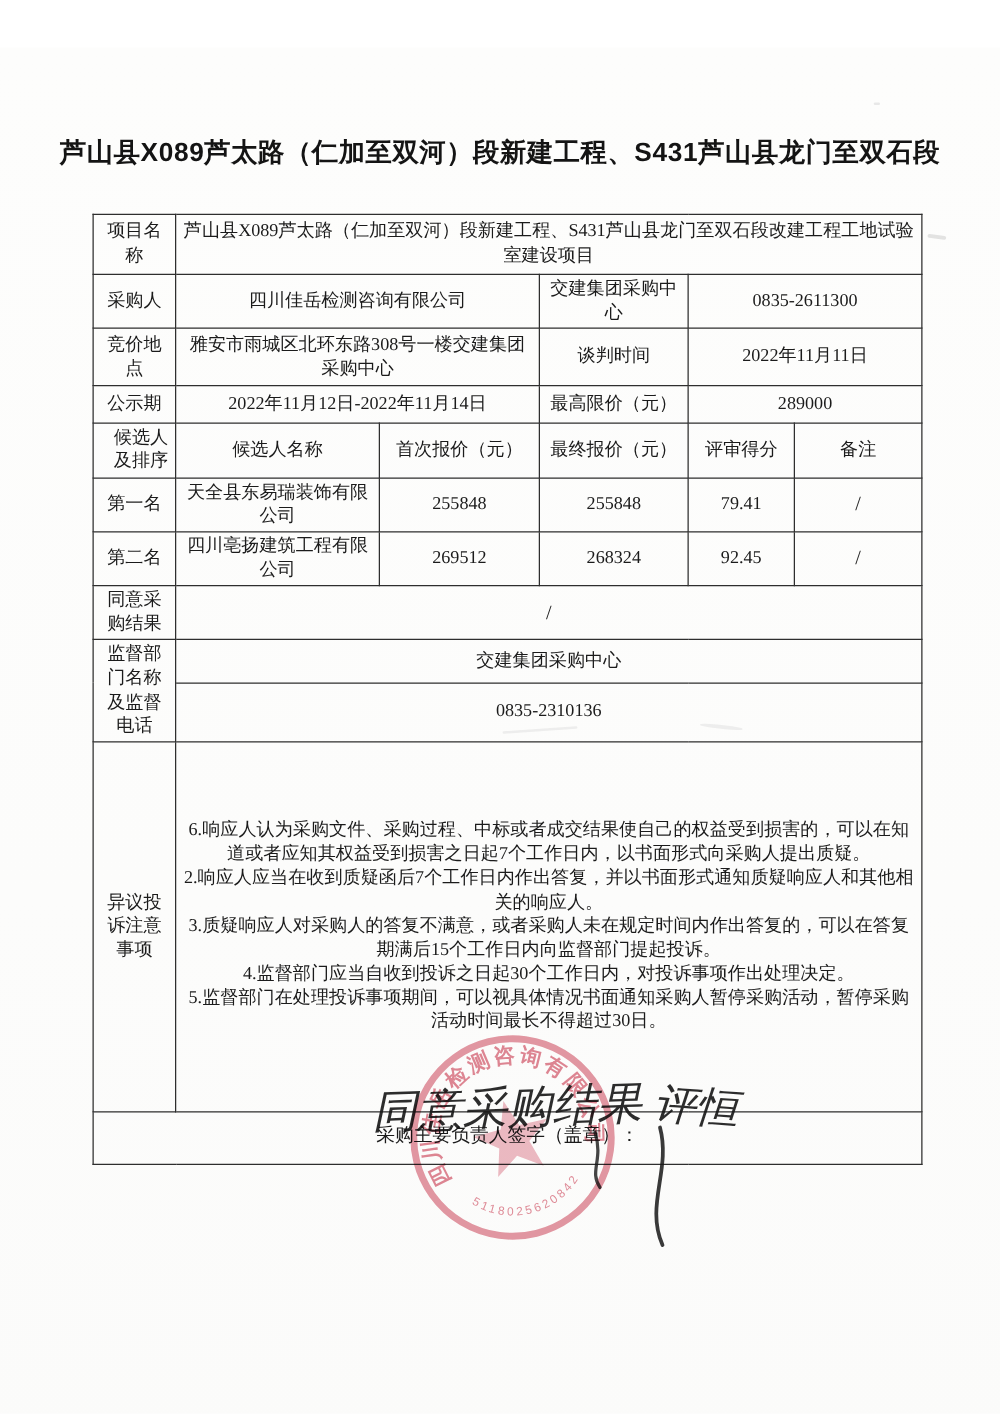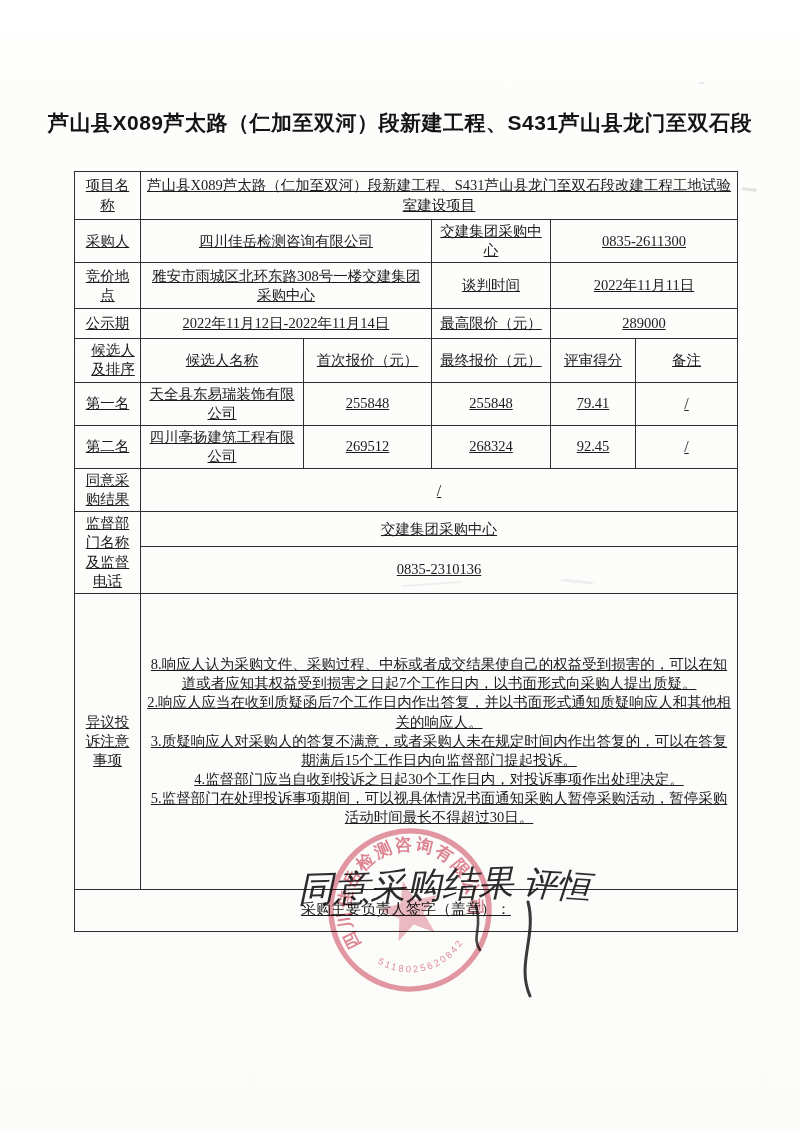--- a/index.html
+++ b/index.html
@@ -24,21 +24,20 @@
   table.doc{
     position:absolute;left:74px;top:133px;width:663px;
     border-collapse:collapse;table-layout:fixed;
     font-size:14.5px;color:#1b1b1b;
   }
   table.doc td{
     border:1.6px solid #2e2e2e;
     text-align:center;vertical-align:middle;
     padding:2px 5px;line-height:1.32;
     overflow:hidden;
-    text-decoration:underline;
   }
   td.obj-body{
     text-align:left;vertical-align:top;
     padding:55px 10px 12px 13px;line-height:1.58;font-size:14.5px;
   }
   td.obj-body p{margin:0;}
   td.sign-row{text-align:left;padding-left:8px;font-size:15px;}
   td.rank-label{line-height:1.25;}
   .slash{font-size:16px;}
   
@@ -87,21 +86,21 @@
       <td>谈判时间</td>
       <td colspan="2">2022年11月11日</td>
     </tr>
     <tr style="height:30px">
       <td>公示期</td>
       <td colspan="2">2022年11月12日-2022年11月14日</td>
       <td>最高限价（元）</td>
       <td colspan="2">289000</td>
     </tr>
     <tr style="height:36px">
-      <td class="rank-label" style="text-align:center;padding-left:16px;">候选人及排序</td>
+      <td class="rank-label" style="text-align:left;padding-left:16px;">候选人及排序</td>
       <td>候选人名称</td>
       <td>首次报价（元）</td>
       <td>最终报价（元）</td>
       <td>评审得分</td>
       <td>备注</td>
     </tr>
     <tr style="height:38px">
       <td>第一名</td>
       <td>天全县东易瑞装饰有限公司</td>
       <td>255848</td>
@@ -124,21 +123,21 @@
     <tr style="height:34px">
       <td rowspan="2">监督部门名称及监督电话</td>
       <td colspan="5">交建集团采购中心</td>
     </tr>
     <tr style="height:46px">
       <td colspan="5">0835-2310136</td>
     </tr>
     <tr style="height:296px">
       <td>异议投诉注意事项</td>
       <td colspan="5" class="obj-body">
-        <p>8.响应人认为采购文件、采购过程、中标或者成交结果使自己的权益受到损害的，可以在知道或者应知其权益受到损害之日起7个工作日内，以书面形式向采购人提出质疑。</p>
+        <p>6.响应人认为采购文件、采购过程、中标或者成交结果使自己的权益受到损害的，可以在知道或者应知其权益受到损害之日起7个工作日内，以书面形式向采购人提出质疑。</p>
         <p>2.响应人应当在收到质疑函后7个工作日内作出答复，并以书面形式通知质疑响应人和其他相关的响应人。</p>
         <p>3.质疑响应人对采购人的答复不满意，或者采购人未在规定时间内作出答复的，可以在答复期满后15个工作日内向监督部门提起投诉。</p>
         <p>4.监督部门应当自收到投诉之日起30个工作日内，对投诉事项作出处理决定。</p>
         <p>5.监督部门在处理投诉事项期间，可以视具体情况书面通知采购人暂停采购活动，暂停采购活动时间最长不得超过30日。</p>
       </td>
     </tr>
     <tr style="height:42px">
       <td colspan="6" class="sign-row">采购主要负责人签字（盖章）：</td>
     </tr>
   </tbody>

